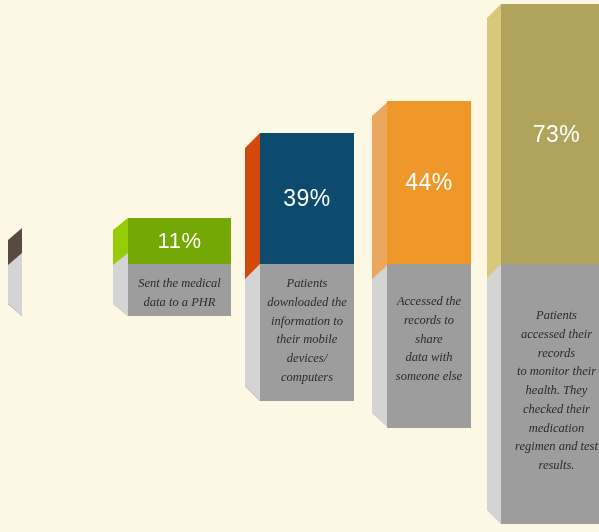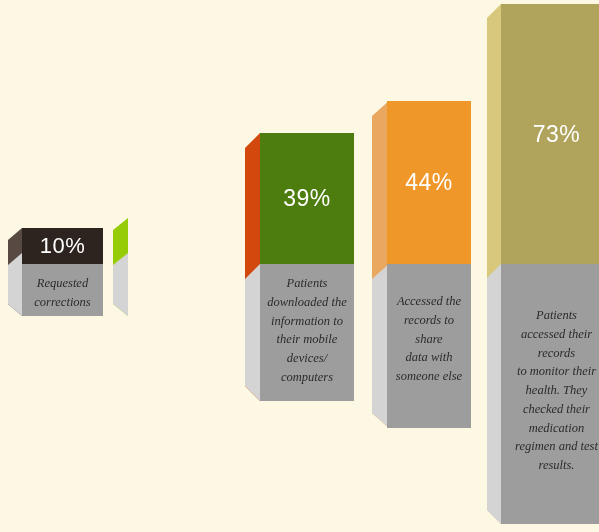--- a/index.html
+++ b/index.html
@@ -74,43 +74,43 @@
 </head>
 <body>
 
 <div id="chart">
 
   <div class="bar b1" style="left:8px; top:228px; width:95px; height:88px;">
     <svg class="side" viewBox="0 0 95 88" preserveAspectRatio="none">
       <polygon points="0,12 14,0 14,88 0,76" fill="#584943"></polygon>
       <polygon points="0,37 14,25 14,88 0,76" fill="#d4d4d4"></polygon>
     </svg>
-    <div class="front" style="left:14px; top:0; width:81px; height:88px;">
-      <div class="seg-color" style="background:#2d231f; height:36px;">10%</div>
-      <div class="seg-gray" style="height:52px;">
-        <span class="label">Requested
-corrections</span>
-      </div>
-    </div>
   </div>
 
   <div class="bar b2" style="left:113px; top:218px; width:118px; height:98px;">
     <svg class="side" viewBox="0 0 118 98" preserveAspectRatio="none">
       <polygon points="0,12 15,0 15,98 0,86" fill="#96cc06"></polygon>
       <polygon points="0,47 15,35 15,98 0,86" fill="#d4d4d4"></polygon>
     </svg>
+    <div class="front" style="left:15px; top:0; width:103px; height:98px;">
+      <div class="seg-color" style="background:#74a805; height:46px;">11%</div>
+      <div class="seg-gray" style="height:52px;">
+        <span class="label">Sent the medical
+data to a PHR</span>
+      </div>
+    </div>
   </div>
 
   <div class="bar b3" style="left:245px; top:133px; width:109px; height:268px;">
     <svg class="side" viewBox="0 0 109 268" preserveAspectRatio="none">
       <polygon points="0,15 15,0 15,268 0,253" fill="#d2480d"></polygon>
       <polygon points="0,146 15,131 15,268 0,253" fill="#d4d4d4"></polygon>
     </svg>
     <div class="front" style="left:15px; top:0; width:94px; height:268px;">
-      <div class="seg-color" style="background:#4d7c0f; height:131px;">39%</div>
+      <div class="seg-color" style="background:#0c4a6e; height:131px;">39%</div>
       <div class="seg-gray" style="height:137px;">
         <span class="label">Patients
 downloaded the
 information to
 their mobile
 devices/
 computers</span>
       </div>
     </div>
   </div>

